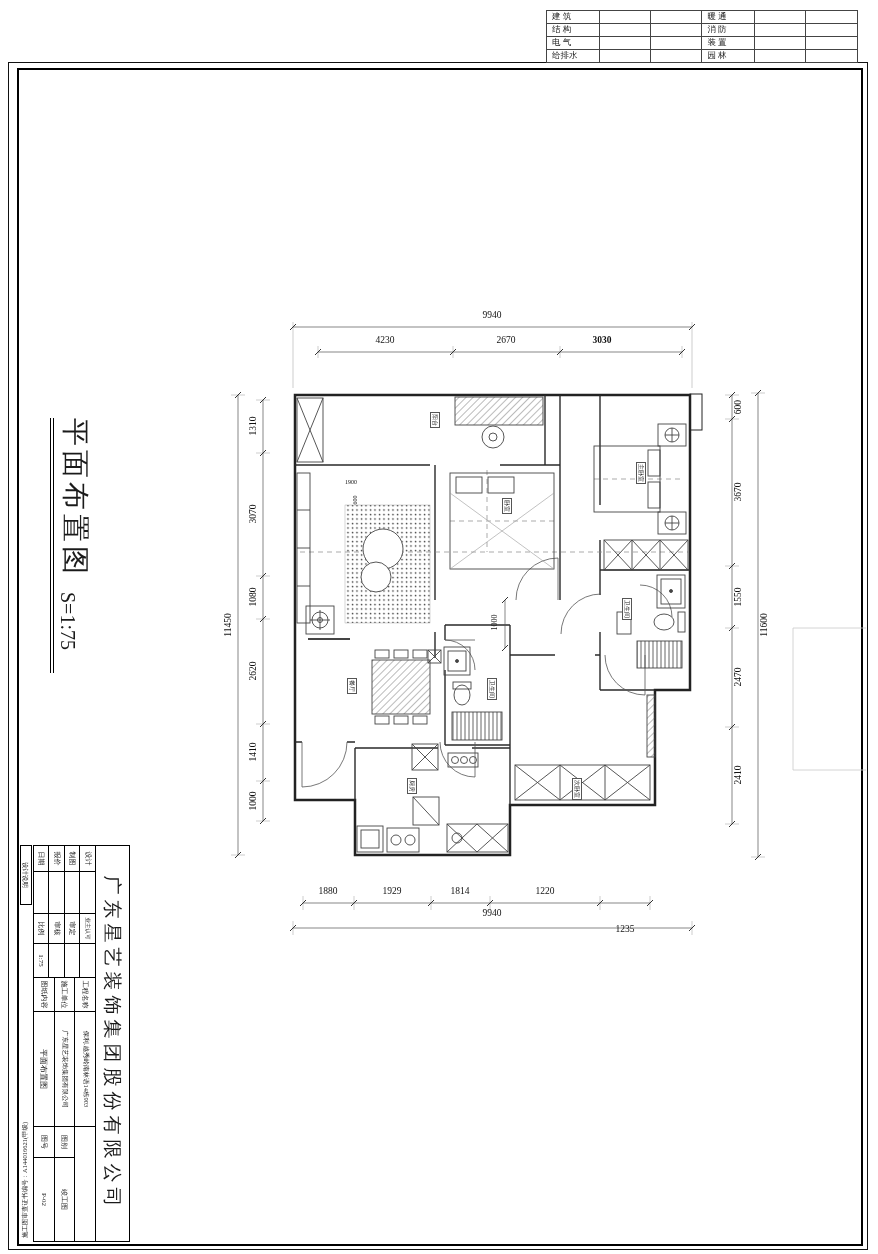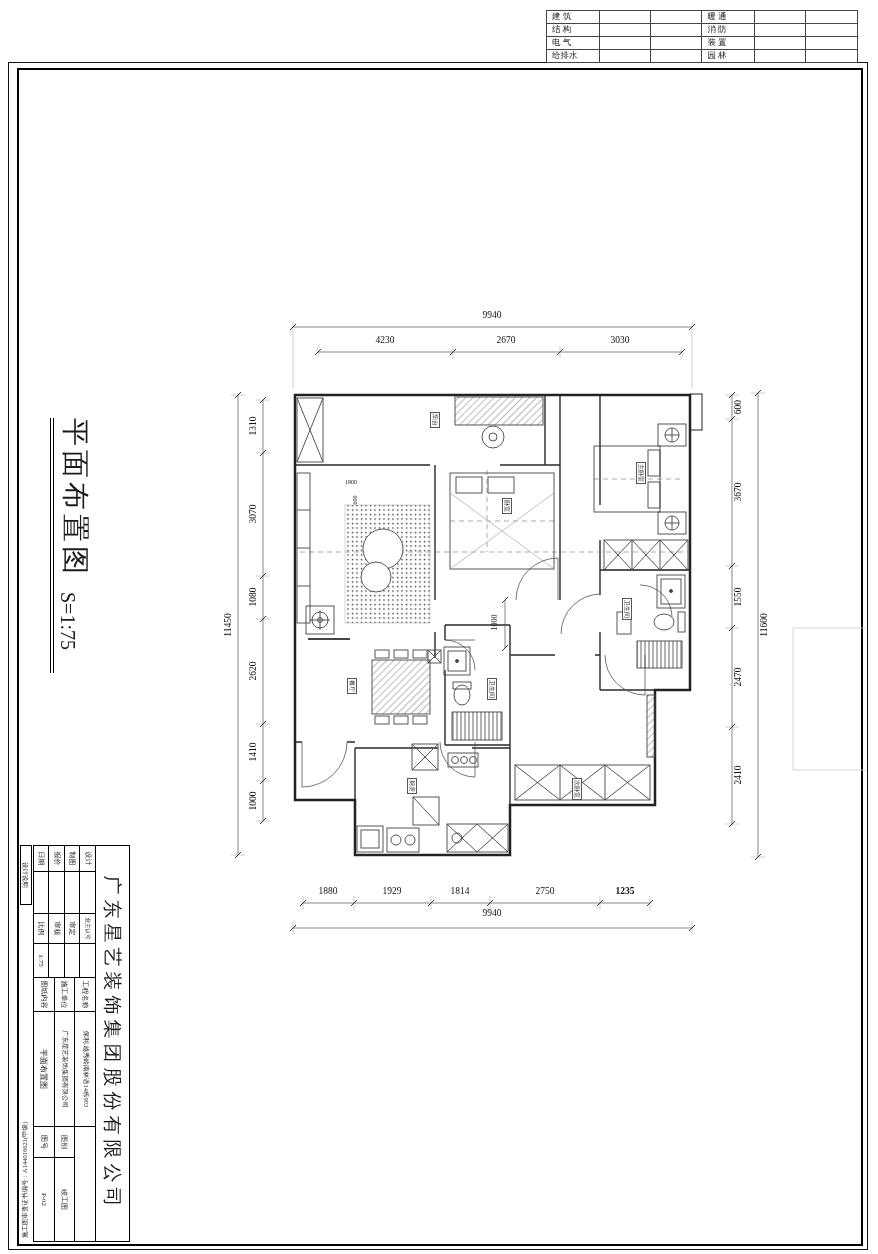--- a/index.html
+++ b/index.html
@@ -253,27 +253,27 @@
     <path d="M235,398 L241,392 M235,858 L241,852"></path>
     <path d="M729,398 L735,392 M729,422 L735,416 M729,569 L735,563 M729,631 L735,625 M729,730 L735,724 M729,827 L735,821"></path>
     <path d="M755,396 L761,390 M755,860 L761,854"></path>
     <path d="M502,603 L508,597 M502,651 L508,645"></path>
   </g>
 </svg>
 
 <span class="abs dimt" style="left:462px;top:310px;width:60px;">9940</span>
 <span class="abs dimt" style="left:355px;top:335px;width:60px;">4230</span>
 <span class="abs dimt" style="left:476px;top:335px;width:60px;">2670</span>
-<span class="abs dimt" style="left:590px;top:335px;width:60px;">3030</span>
+<span class="abs dimt" style="left:572px;top:335px;width:60px;font-weight:bold;">3030</span>
 
 <span class="abs dimt" style="left:298px;top:886px;width:60px;">1880</span>
 <span class="abs dimt" style="left:362px;top:886px;width:60px;">1929</span>
 <span class="abs dimt" style="left:430px;top:886px;width:60px;">1814</span>
-<span class="abs dimt" style="left:515px;top:886px;width:60px;">2750</span>
-<span class="abs dimt" style="left:595px;top:886px;width:60px;font-weight:bold;">1235</span>
+<span class="abs dimt" style="left:515px;top:886px;width:60px;">1220</span>
+<span class="abs dimt" style="left:595px;top:924px;width:60px;">1235</span>
 <span class="abs dimt" style="left:462px;top:908px;width:60px;">9940</span>
 
 <span class="abs dimt r-90" style="left:233px;top:421px;width:40px;">1310</span>
 <span class="abs dimt r-90" style="left:233px;top:509px;width:40px;">3070</span>
 <span class="abs dimt r-90" style="left:233px;top:592px;width:40px;">1080</span>
 <span class="abs dimt r-90" style="left:233px;top:666px;width:40px;">2620</span>
 <span class="abs dimt r-90" style="left:233px;top:747px;width:40px;">1410</span>
 <span class="abs dimt r-90" style="left:233px;top:796px;width:40px;">1000</span>
 <span class="abs dimt r-90" style="left:198px;top:620px;width:60px;">11450</span>
 

